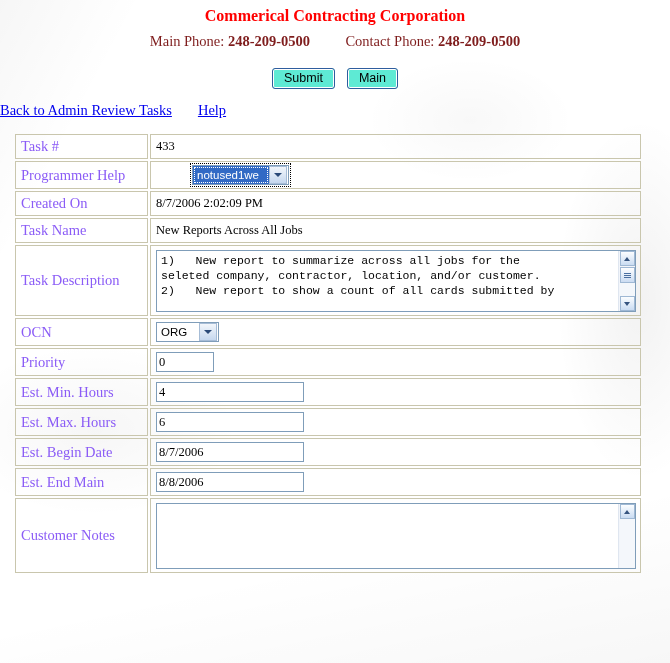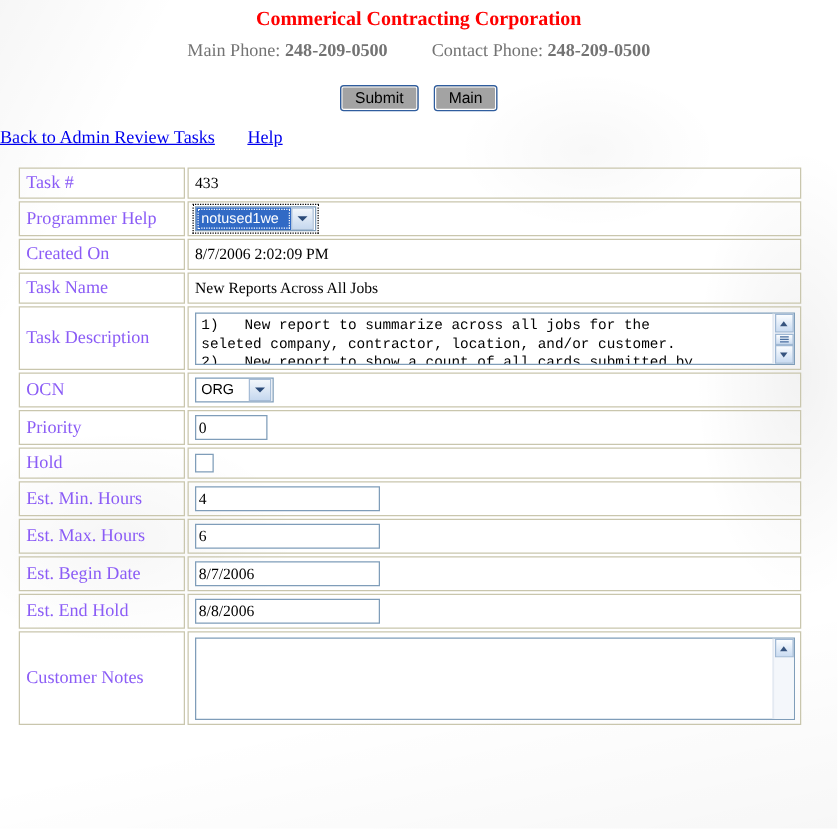--- a/index.html
+++ b/index.html
@@ -22,32 +22,32 @@
   }
   #page{position:relative;z-index:1;}
 
   .hdr{ text-align:center; }
   .corp-title{
     color:#FF0000;font-weight:bold;font-size:16px;
     font-family:"Liberation Serif", serif;
     padding-top:7px;letter-spacing:0px;
   }
   .phones{
-    font-size:14.5px;color:#737373;padding-top:8px;
+    font-size:14.5px;color:#7f1d1d;padding-top:8px;
     font-family:"Liberation Serif", serif;
   }
   .phones .lbl{font-weight:normal;}
   .phones .num{font-weight:bold;}
   .phone-gap{display:inline-block;width:28px;}
 
   .btnrow{text-align:center;padding-top:18px;}
   .btn{
     font-family:"Liberation Sans", sans-serif;
     font-size:12.5px;color:#000;
-    background:#a3a3a3;
+    background:#5eead4;
     border:1px solid #2f5d9e;
     border-radius:3px;
     padding:2px 11px 3px 11px;
     margin:0 4px;
     cursor:pointer;
     box-shadow:inset 0 0 0 1px #ffffff;
   }
   .linkrow{text-align:left;padding-top:12px;}
   .lnk{
     color:#0000ee;text-decoration:underline;
@@ -101,20 +101,21 @@
     background:#ffffff;
     height:18px;
     vertical-align:middle;
     cursor:pointer;
     box-sizing:content-box;
   }
   .sel.focused{
     outline:1px dotted #000;
     outline-offset:1px;
     border:1px solid #7f9db9;
+    margin-left:36px;
   }
   .sel .seltext{
     font-family:"Liberation Sans", sans-serif;
     font-size:11.5px;
     padding:0 4px;
     white-space:nowrap;
     line-height:18px;
   }
   .sel.focused .seltext{
     background:#316ac5;color:#ffffff;
@@ -200,21 +201,21 @@
   .sb-thumb{
     width:15px;height:16px;margin-top:1px;
     background:linear-gradient(#fdfeff,#cbdcf2);
     border:1px solid #9fb8d4;
     box-sizing:border-box;
     display:flex;flex-direction:column;align-items:center;justify-content:center;
     gap:1px;cursor:pointer;
   }
   .sb-thumb i{display:block;width:7px;height:1px;background:#4a6fa0;}
   .sb-track{flex:1 1 auto;width:15px;background:#f4f7fb;}
-  .ta-desc{height:42px;}
+  .ta-desc{height:62px;}
   .ta-notes{height:66px;}
 </style>
 </head>
 <body>
 
 <div id="watermark"></div>
 
 <div id="page">
 
   <div class="hdr">
@@ -299,45 +300,39 @@
         </span>
       </td>
     </tr>
     <tr>
       <td class="lab">Priority</td>
       <td class="val">
         <input class="txt w-prio" type="text" value="0" style="">
       </td>
     </tr>
     <tr>
-      <td class="lab">Hold</td>
-      <td class="val">
-        <span class="cbx"></span>
-      </td>
-    </tr>
-    <tr>
       <td class="lab">Est. Min. Hours</td>
       <td class="val">
         <input class="txt w-std" type="text" value="4" style="">
       </td>
     </tr>
     <tr>
       <td class="lab">Est. Max. Hours</td>
       <td class="val">
         <input class="txt w-std" type="text" value="6" style="">
       </td>
     </tr>
     <tr>
       <td class="lab">Est. Begin Date</td>
       <td class="val">
         <input class="txt w-std" type="text" value="8/7/2006" style="">
       </td>
     </tr>
     <tr>
-      <td class="lab">Est. End Hold</td>
+      <td class="lab">Est. End Main</td>
       <td class="val">
         <input class="txt w-std" type="text" value="8/8/2006" style="">
       </td>
     </tr>
     <tr>
       <td class="lab">Customer Notes</td>
       <td class="val tall">
         <div class="ta-wrap ta-notes">
           <div class="ta-text"></div>
           <div class="sbar">

